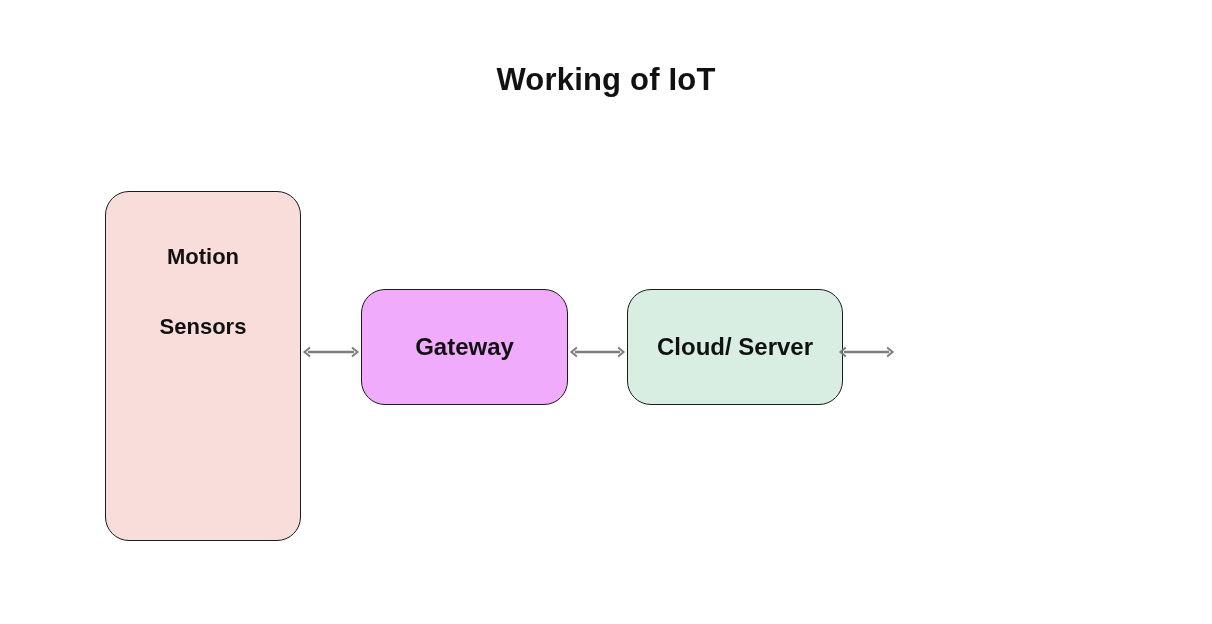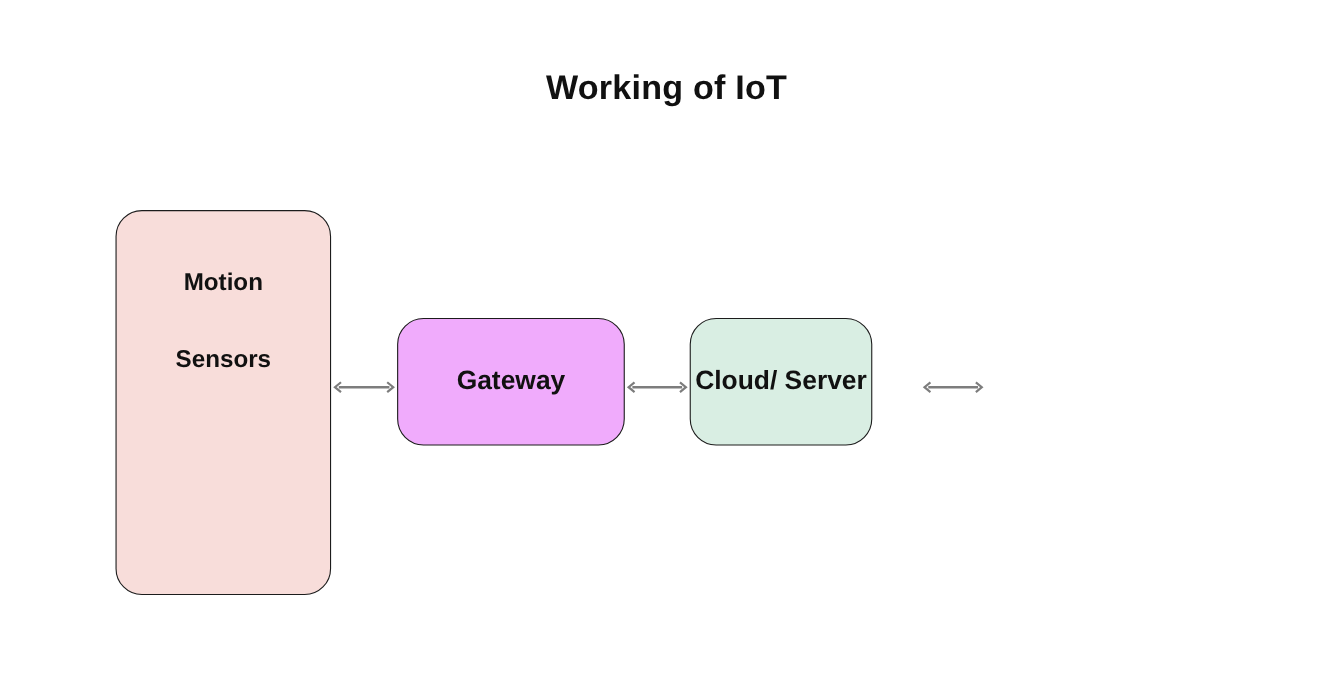--- a/index.html
+++ b/index.html
@@ -55,21 +55,21 @@
   .flow-node {
     display: flex;
     align-items: center;
     justify-content: center;
     font-size: 24px;
     font-weight: 700;
     top: 289px;
     height: 116px;
   }
   .node-gateway   { left: 361px; width: 207px; }
-  .node-cloud     { left: 627px; width: 166px; }
+  .node-cloud     { left: 627px; width: 216px; }
   .node-mobile    { left: 896px; width: 208px; }
 
   .arrow {
     position: absolute;
     top: 345px;
     height: 14px;
   }
   .arrow-1 { left: 301px; width: 60px; }
   .arrow-2 { left: 568px; width: 59px; }
   .arrow-3 { left: 837px; width: 59px; }

